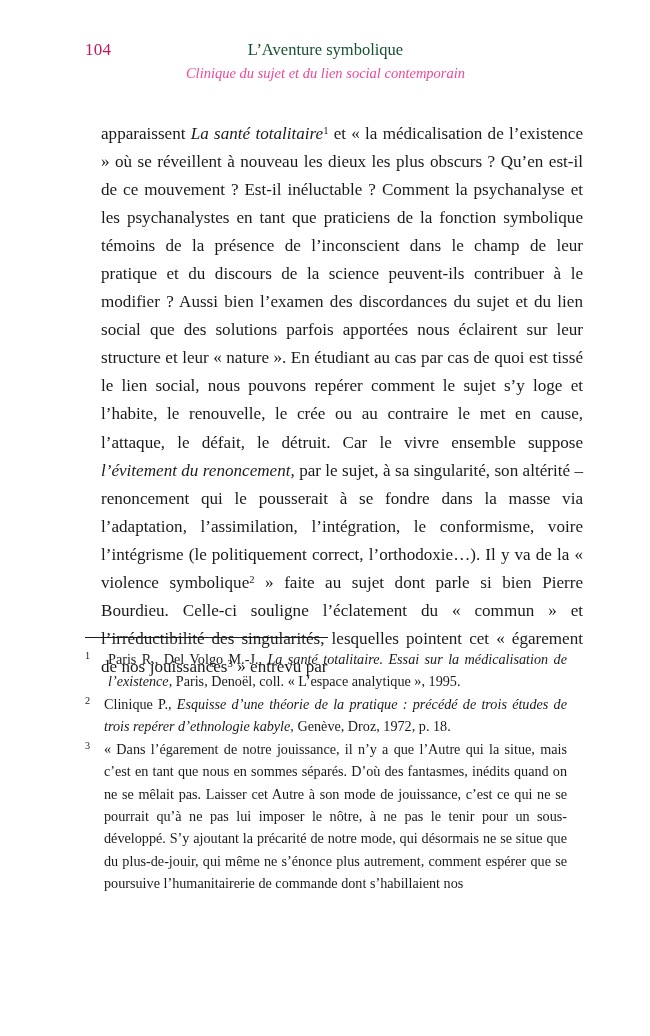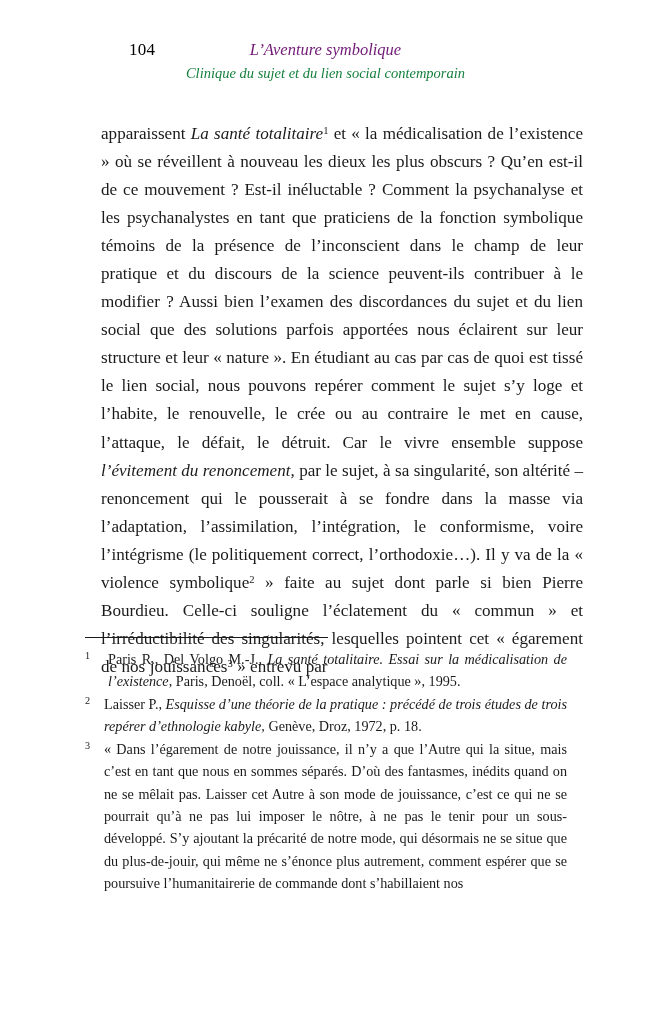--- a/index.html
+++ b/index.html
@@ -34,38 +34,36 @@
     height: 24px;
   }
   .folio {
     position: absolute;
     left: 0;
     top: 0;
     font-size: 17px;
     line-height: 24px;
     font-style: normal;
     letter-spacing: 0.2px;
-    color: #000000;
-    margin-left: 44px;
+    color: #be185d;
   }
   .rh-title {
     display: block;
     text-align: center;
-    font-style: italic;
     font-size: 16.5px;
     line-height: 24px;
-    color: #701a75;
+    color: #14532d;
   }
   .rh-subtitle {
     display: block;
     text-align: center;
     font-style: italic;
     font-size: 14.5px;
     line-height: 22px;
-    color: #15803d;
+    color: #ec4899;
   }
 
   
   .body-block {
     position: absolute;
     left: 85px;
     top: 120px;
     width: 482px;
     margin-left: 16px;
   }
@@ -148,21 +146,21 @@
 
   <div class="fn-rule"></div>
 
   <div class="footnotes">
     <p class="footnote">
       <span class="fn-mark"><span>1</span></span>
       <span class="fn-body"><span>Paris R., Del Volgo M.-J., </span><i>La santé totalitaire. Essai sur la médicalisation de l’existence</i><span>, Paris, Denoël, coll. « L’espace analytique », 1995.</span></span>
     </p>
     <p class="footnote fn-tight">
       <span class="fn-mark"><span>2</span></span>
-      <span class="fn-body"><span>Laisser P., </span><i>Esquisse d’une théorie de la pratique : précédé de trois études de trois repérer d’ethnologie kabyle,</i><span> Genève, Droz, 1972, p. 18.</span></span>
+      <span class="fn-body"><span>Clinique P., </span><i>Esquisse d’une théorie de la pratique : précédé de trois études de trois repérer d’ethnologie kabyle,</i><span> Genève, Droz, 1972, p. 18.</span></span>
     </p>
     <p class="footnote fn-tight">
       <span class="fn-mark"><span>3</span></span>
       <span class="fn-body"><span>« Dans l’égarement de notre jouissance, il n’y a que l’Autre qui la situe, mais c’est en tant que nous en sommes séparés. D’où des fantasmes, inédits quand on ne se mêlait pas. Laisser cet Autre à son mode de jouissance, c’est ce qui ne se pourrait qu’à ne pas lui imposer le nôtre, à ne pas le tenir pour un sous-développé. S’y ajoutant la précarité de notre mode, qui désormais ne se situe que du plus-de-jouir, qui même ne s’énonce plus autrement, comment espérer que se poursuive l’humanitairerie de commande dont s’habillaient nos</span></span>
     </p>
   </div>
 
 </div>
 
 </body></html>

